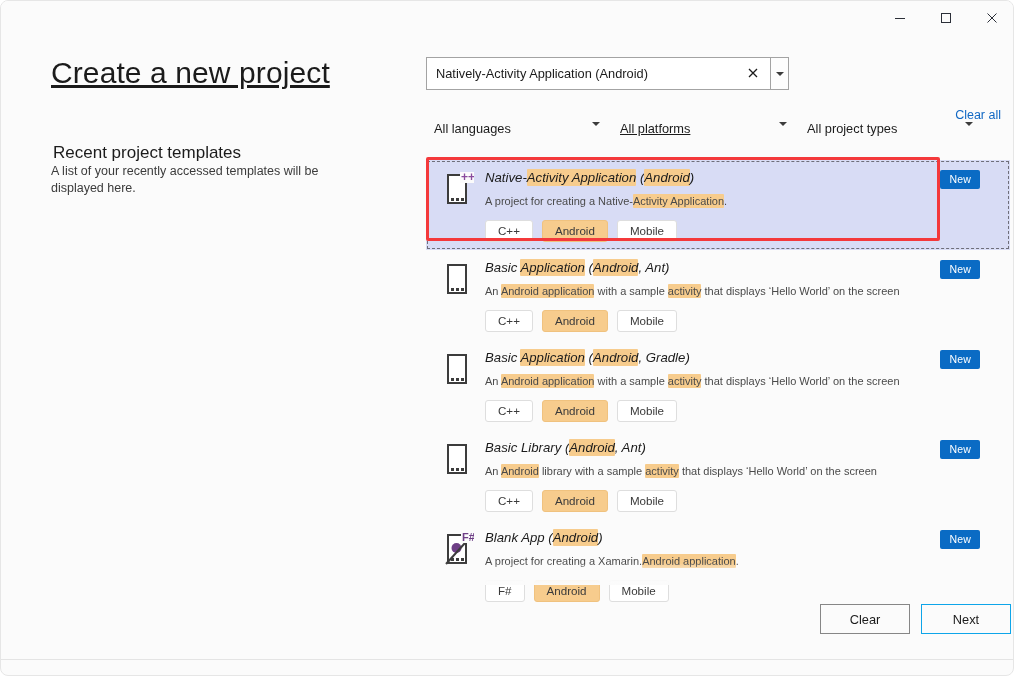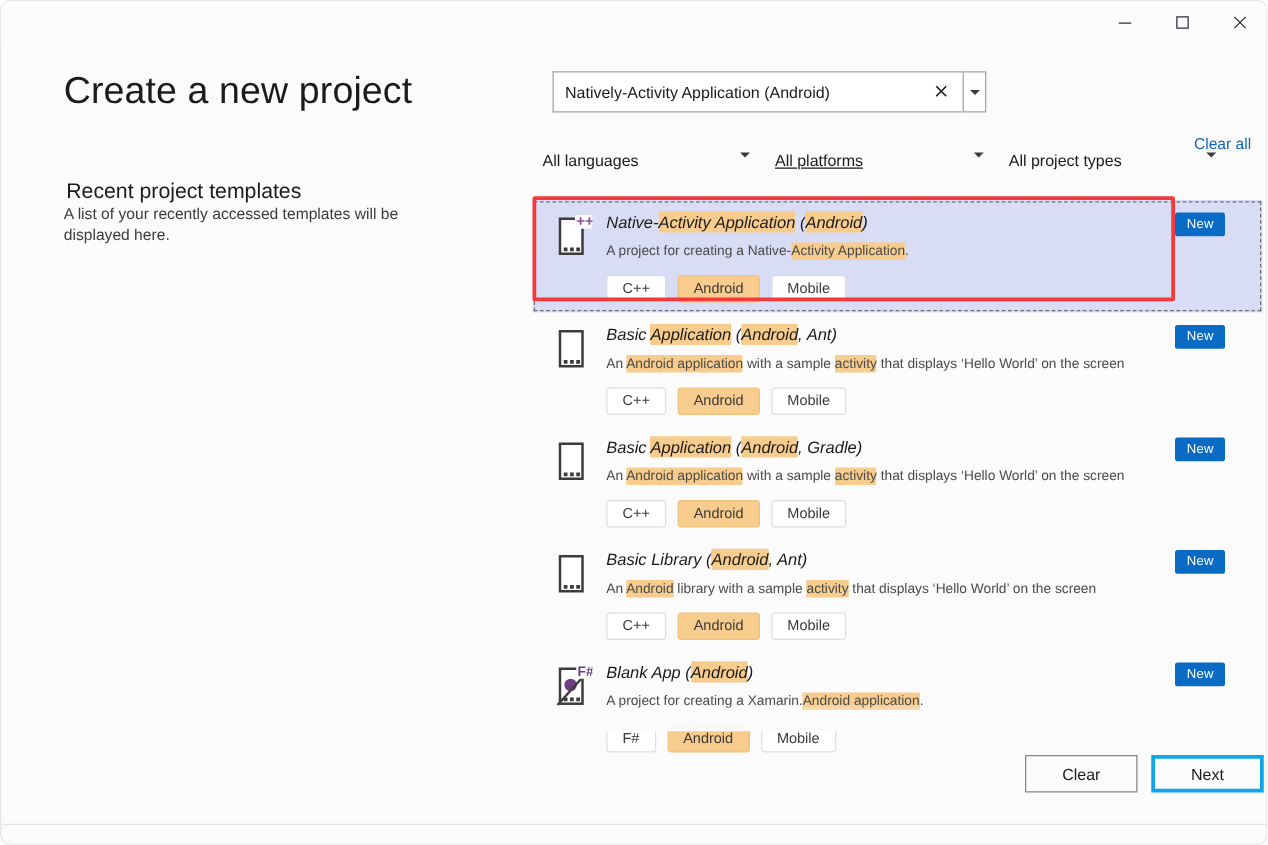--- a/index.html
+++ b/index.html
@@ -35,20 +35,21 @@
   
   #leftpane {
     position: absolute; left: 0; top: 34px;
     width: 420px; height: 600px;
     padding: 10px 30px 0 50px;
   }
   #page-title {
     font-size: 30px; font-weight: 400; color: #1b1b1b;
     letter-spacing: .1px; line-height: 40px;
     margin-top: 8px;
+    text-decoration: underline;
   }
   #recent-heading {
     font-size: 17px; font-weight: 400; color: #1b1b1b;
     margin-top: 50px; margin-left: 2px;
   }
   #recent-empty {
     font-size: 12.5px; color: #3b3b3b; line-height: 17px;
     margin-top: 0; max-width: 270px;
   }
 
@@ -58,21 +59,20 @@
   
   #search-row { position: absolute; left: 5px; top: 22px; width: 363px; height: 33px; display: flex; }
   #search-input {
     flex: 1; height: 33px;
     border: 1px solid #a3a3a3; border-right: none;
     background: #ffffff;
     font-family: "Liberation Sans", sans-serif;
     font-size: 12.8px; color: #1b1b1b;
     padding: 0 26px 0 9px;
     outline: none;
-    margin-left: 16px;
   }
   #clear-search {
     position: absolute; right: 24px; top: 0; width: 24px; height: 31px;
     display: flex; align-items: center; justify-content: center;
     background: transparent; border: none; color: #1b1b1b; font-size: 13px;
   }
   #search-dropdown {
     width: 19px; height: 33px;
     border: 1px solid #a3a3a3; background: #fdfdfd;
     display: flex; align-items: center; justify-content: center;
@@ -158,21 +158,21 @@
   
   #footer-sep { position: absolute; left: 0; top: 658px; width: 1014px; height: 1px; background: #e4e4e4; }
   #footer { position: absolute; left: 0; top: 590px; width: 1014px; height: 70px; }
   .fbtn {
     position: absolute; top: 13px; height: 30px; width: 90px;
     font-family: "Liberation Sans", sans-serif; font-size: 12.8px;
     background: #fbfbfb; color: #1b1b1b;
     border: 1px solid #868686;
   }
   #btn-back { right: 105px; }
-  #btn-next { right: 4px; border: 3px solid #0ea5e9; }
+  #btn-next { right: 4px; border: 1px solid #0ea5e9; }
 </style>
 </head>
 <body>
 
 <div id="window">
 
   <div id="titlebar">
     <div class="wbtn">
       <svg width="12" height="12" viewBox="0 0 12 12">
         <rect x="1" y="6" width="10" height="1" fill="#2b2f38"></rect>

